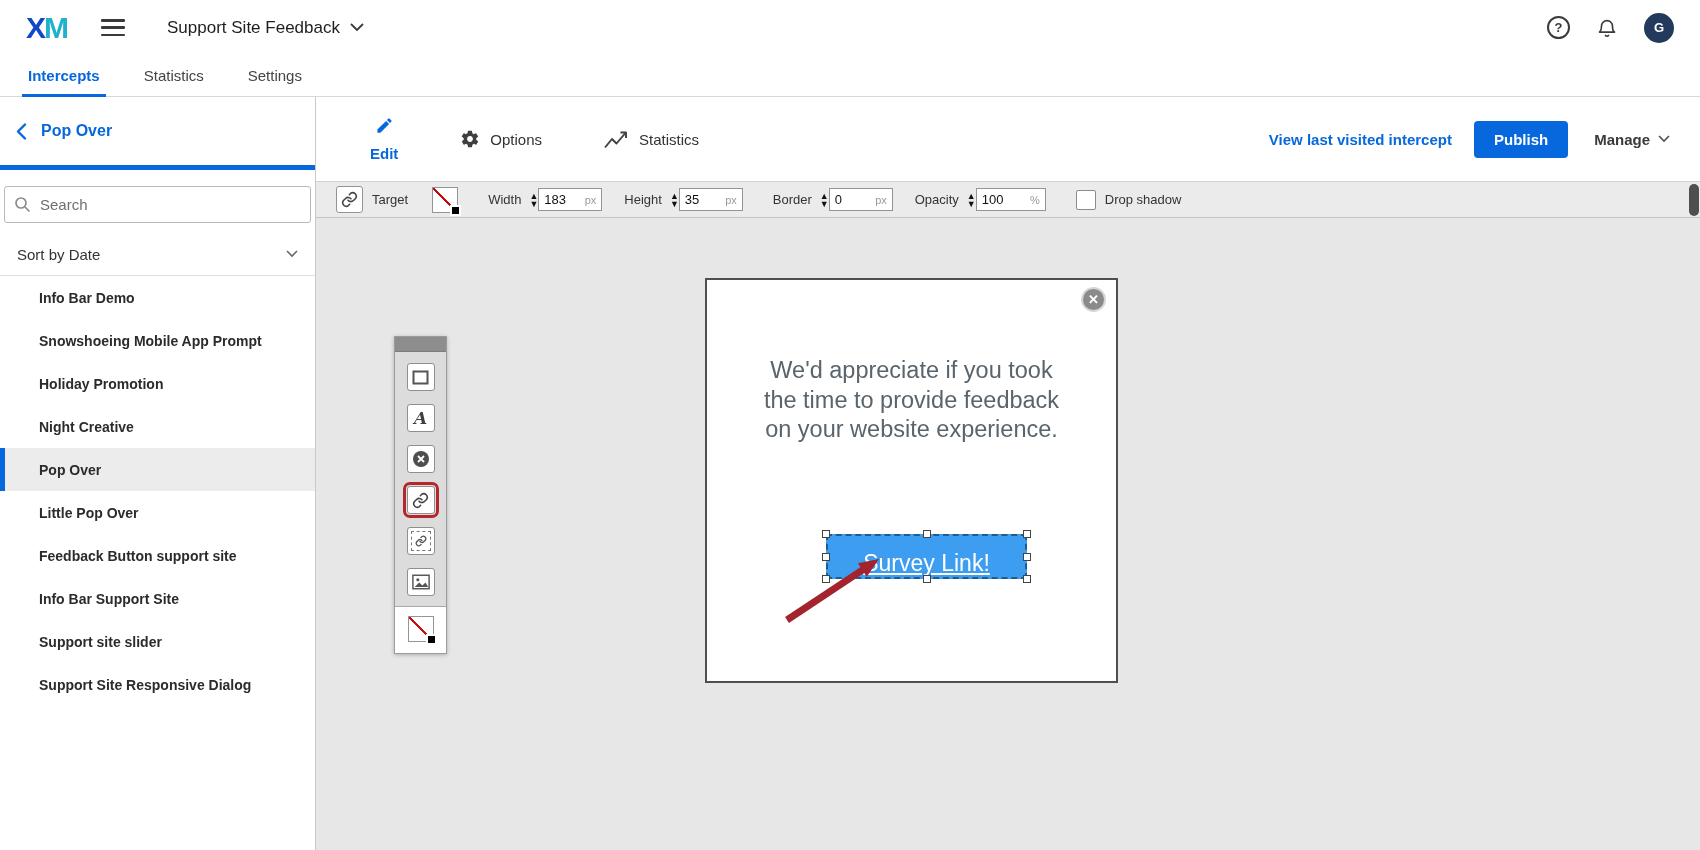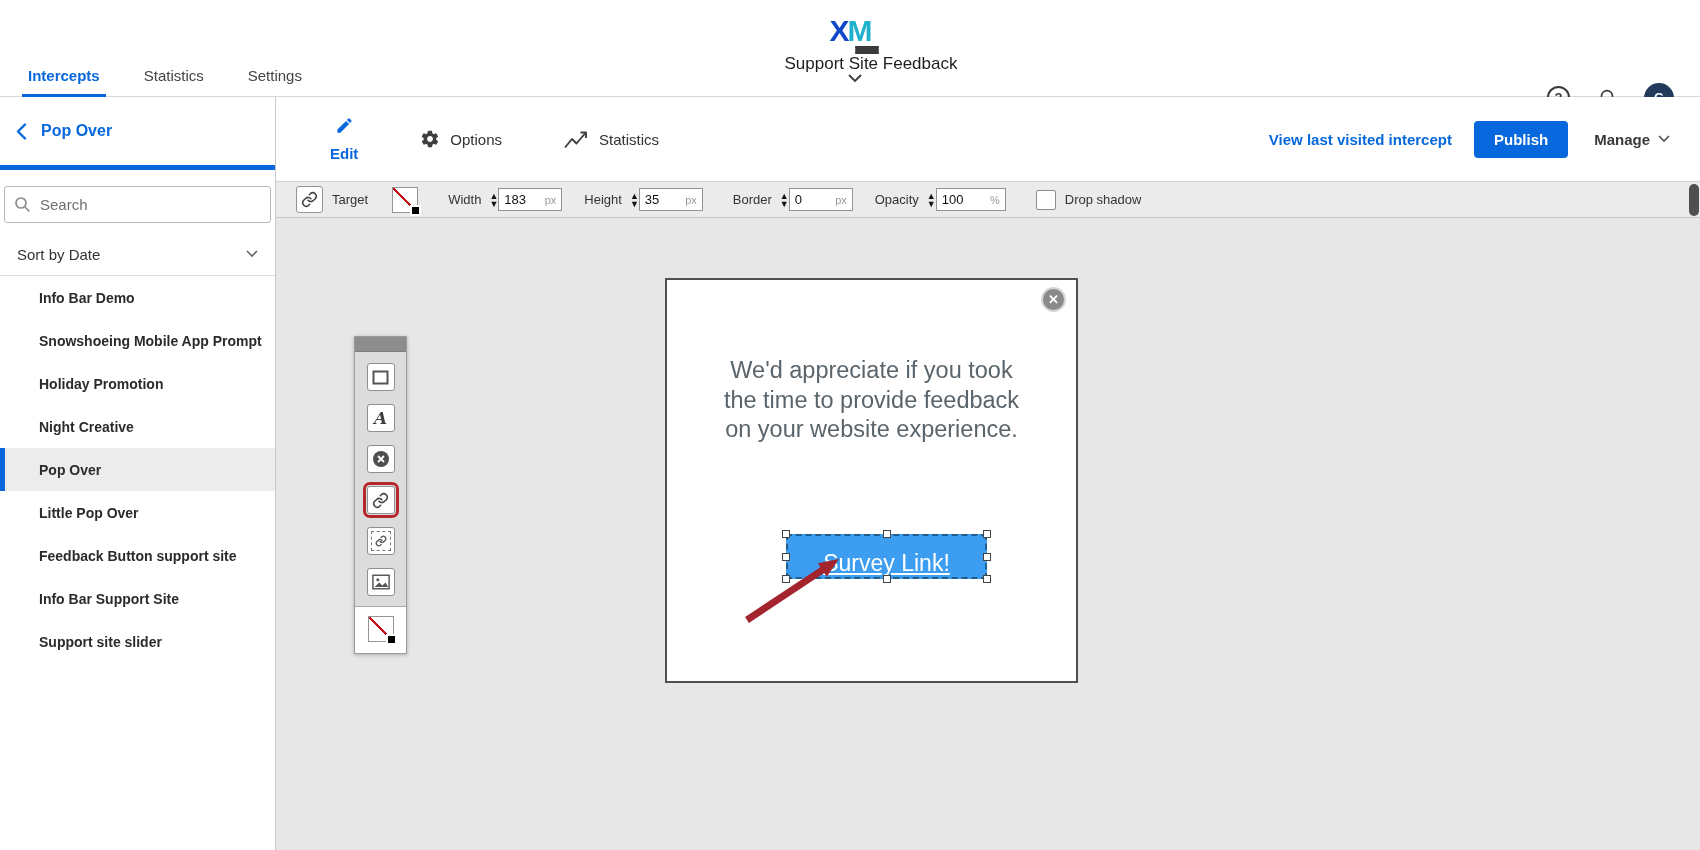--- a/index.html
+++ b/index.html
@@ -1,42 +1,42 @@
 <!DOCTYPE html>
 <html><head>
 <meta charset="utf-8">
 <style>
   html,body{margin:0;padding:0;}
   *{box-sizing:border-box;}
   body{width:1700px;height:850px;font-family:"Liberation Sans",sans-serif;background:#fff;overflow:hidden;position:relative;color:#2b2b2b;cursor:default;}
   svg{display:block;}
 
   
-  .topbar{height:55px;display:flex;align-items:center;padding:16px 26px;background:#fff;flex-direction:column;}
+  .topbar{height:55px;display:flex;align-items:center;padding:8px 26px;background:#fff;}
   .logo{font-size:30px;font-weight:bold;letter-spacing:-2px;line-height:1;}
   .logo .x{color:#1147c8;}
   .logo .m{color:#20b1cd;}
   .hamburger{width:24px;height:17px;display:flex;flex-direction:column;justify-content:space-between;margin-left:34px;cursor:pointer;}
   .hamburger span{height:2.5px;background:#3a3a3a;border-radius:1px;}
   .doc-title{font-size:17px;font-weight:500;color:#1e1e1e;margin-left:42px;}
   .title-chevron{margin-left:10px;cursor:pointer;}
   .topbar-right{margin-left:auto;display:flex;align-items:center;gap:26px;}
   .help-btn{width:23px;height:23px;border:2px solid #3a3a3a;border-radius:50%;display:flex;align-items:center;justify-content:center;font-size:13px;font-weight:bold;color:#3a3a3a;cursor:pointer;}
   .icon-btn{cursor:pointer;}
   .avatar{width:30px;height:30px;border-radius:50%;background:#233a5c;color:#fff;font-size:13px;font-weight:bold;display:flex;align-items:center;justify-content:center;cursor:pointer;}
 
   
   .tabbar{height:42px;border-bottom:1px solid #d8d8d8;display:flex;align-items:stretch;padding:0 28px;gap:44px;background:#fff;}
   .tab{font-size:15px;color:#444;display:flex;align-items:center;position:relative;cursor:pointer;}
   .tab.active{color:#0768dd;font-weight:bold;}
   .tab.active::after{content:"";position:absolute;bottom:-1px;left:-6px;right:-6px;height:3px;background:#0768dd;}
 
   
   .layout{display:flex;height:753px;}
-  .sidebar{width:276px;border-right:1px solid #c9c9c9;display:flex;flex-direction:column;background:#fff;}
+  .sidebar{width:316px;border-right:1px solid #c9c9c9;display:flex;flex-direction:column;background:#fff;}
   .main{flex:1;display:flex;flex-direction:column;min-width:0;}
 
   
   .sb-header{height:73px;display:flex;align-items:center;padding:0 16px;border-bottom:5px solid #0768dd;cursor:pointer;}
   .sb-title{color:#0768dd;font-size:16px;font-weight:bold;margin-left:14px;}
   .sb-search{margin:16px 4px 10px;height:37px;border:1px solid #b9b9b9;border-radius:3px;display:flex;align-items:center;padding:0 9px;gap:7px;background:#fff;}
   .sb-search input{border:none;outline:none;flex:1;font-size:15px;font-family:"Liberation Sans",sans-serif;color:#333;background:transparent;}
   .sb-search input::placeholder{color:#6f6f6f;}
   .sb-sort{height:43px;display:flex;align-items:center;justify-content:space-between;padding:0 17px;border-bottom:1px solid #ddd;font-size:15px;color:#333;cursor:pointer;}
   .sb-list{overflow:hidden;}
@@ -158,20 +158,21 @@
     <div class="sb-list">
       <div class="sb-item">Info Bar Demo</div>
       <div class="sb-item">Snowshoeing Mobile App Prompt</div>
       <div class="sb-item">Holiday Promotion</div>
       <div class="sb-item">Night Creative</div>
       <div class="sb-item selected">Pop Over</div>
       <div class="sb-item">Little Pop Over</div>
       <div class="sb-item">Feedback Button support site</div>
       <div class="sb-item">Info Bar Support Site</div>
       <div class="sb-item">Support site slider</div>
+      <div class="sb-item">Support Site Responsive Dialog</div>
     </div>
   </aside>
 
   <section class="main">
 
     <div class="actionbar">
       <div class="mode active">
         <span>
           <svg width="19" height="19" viewBox="0 0 24 24" fill="#0768dd">
               <path d="M3 17.2V21h3.8L17.8 10 14 6.2 3 17.2zM20.7 7.1c.4-.4.4-1 0-1.4l-2.4-2.4c-.4-.4-1-.4-1.4 0l-1.8 1.8 3.8 3.8 1.8-1.8z"></path>

